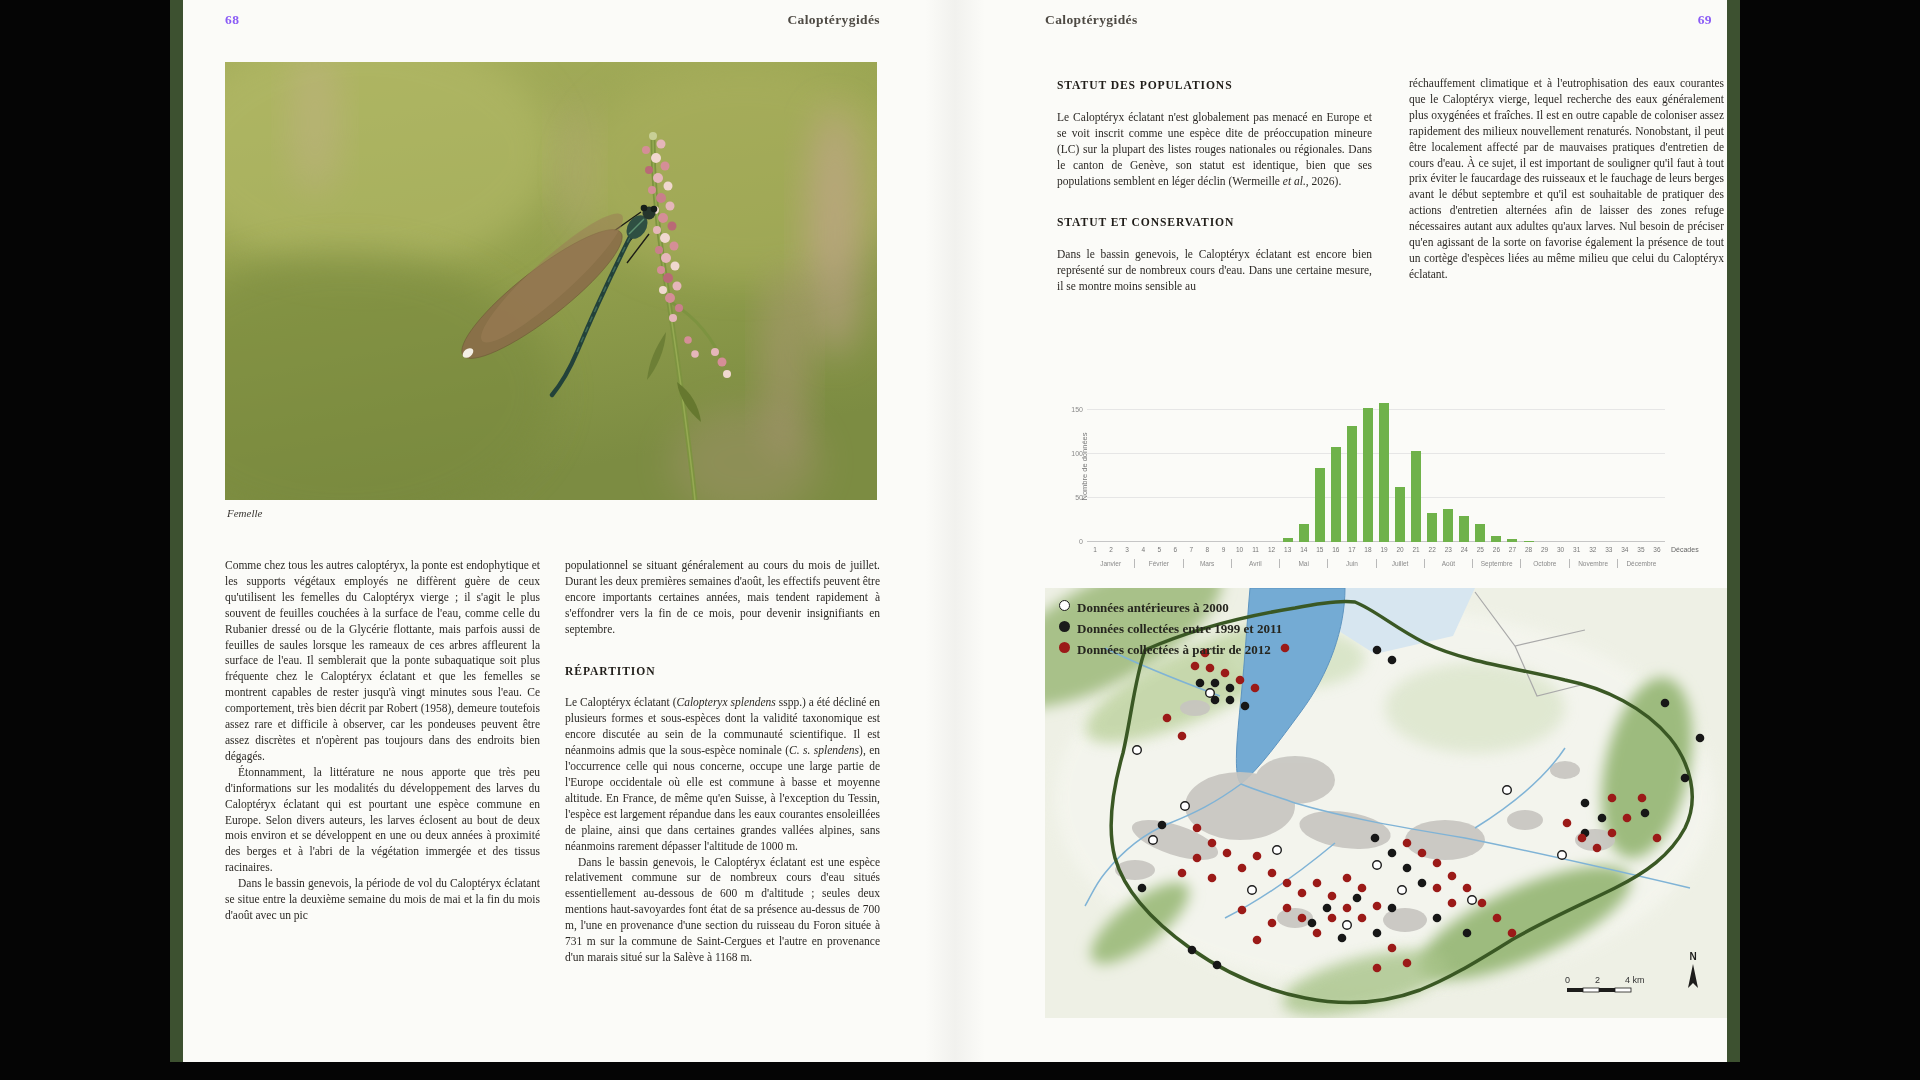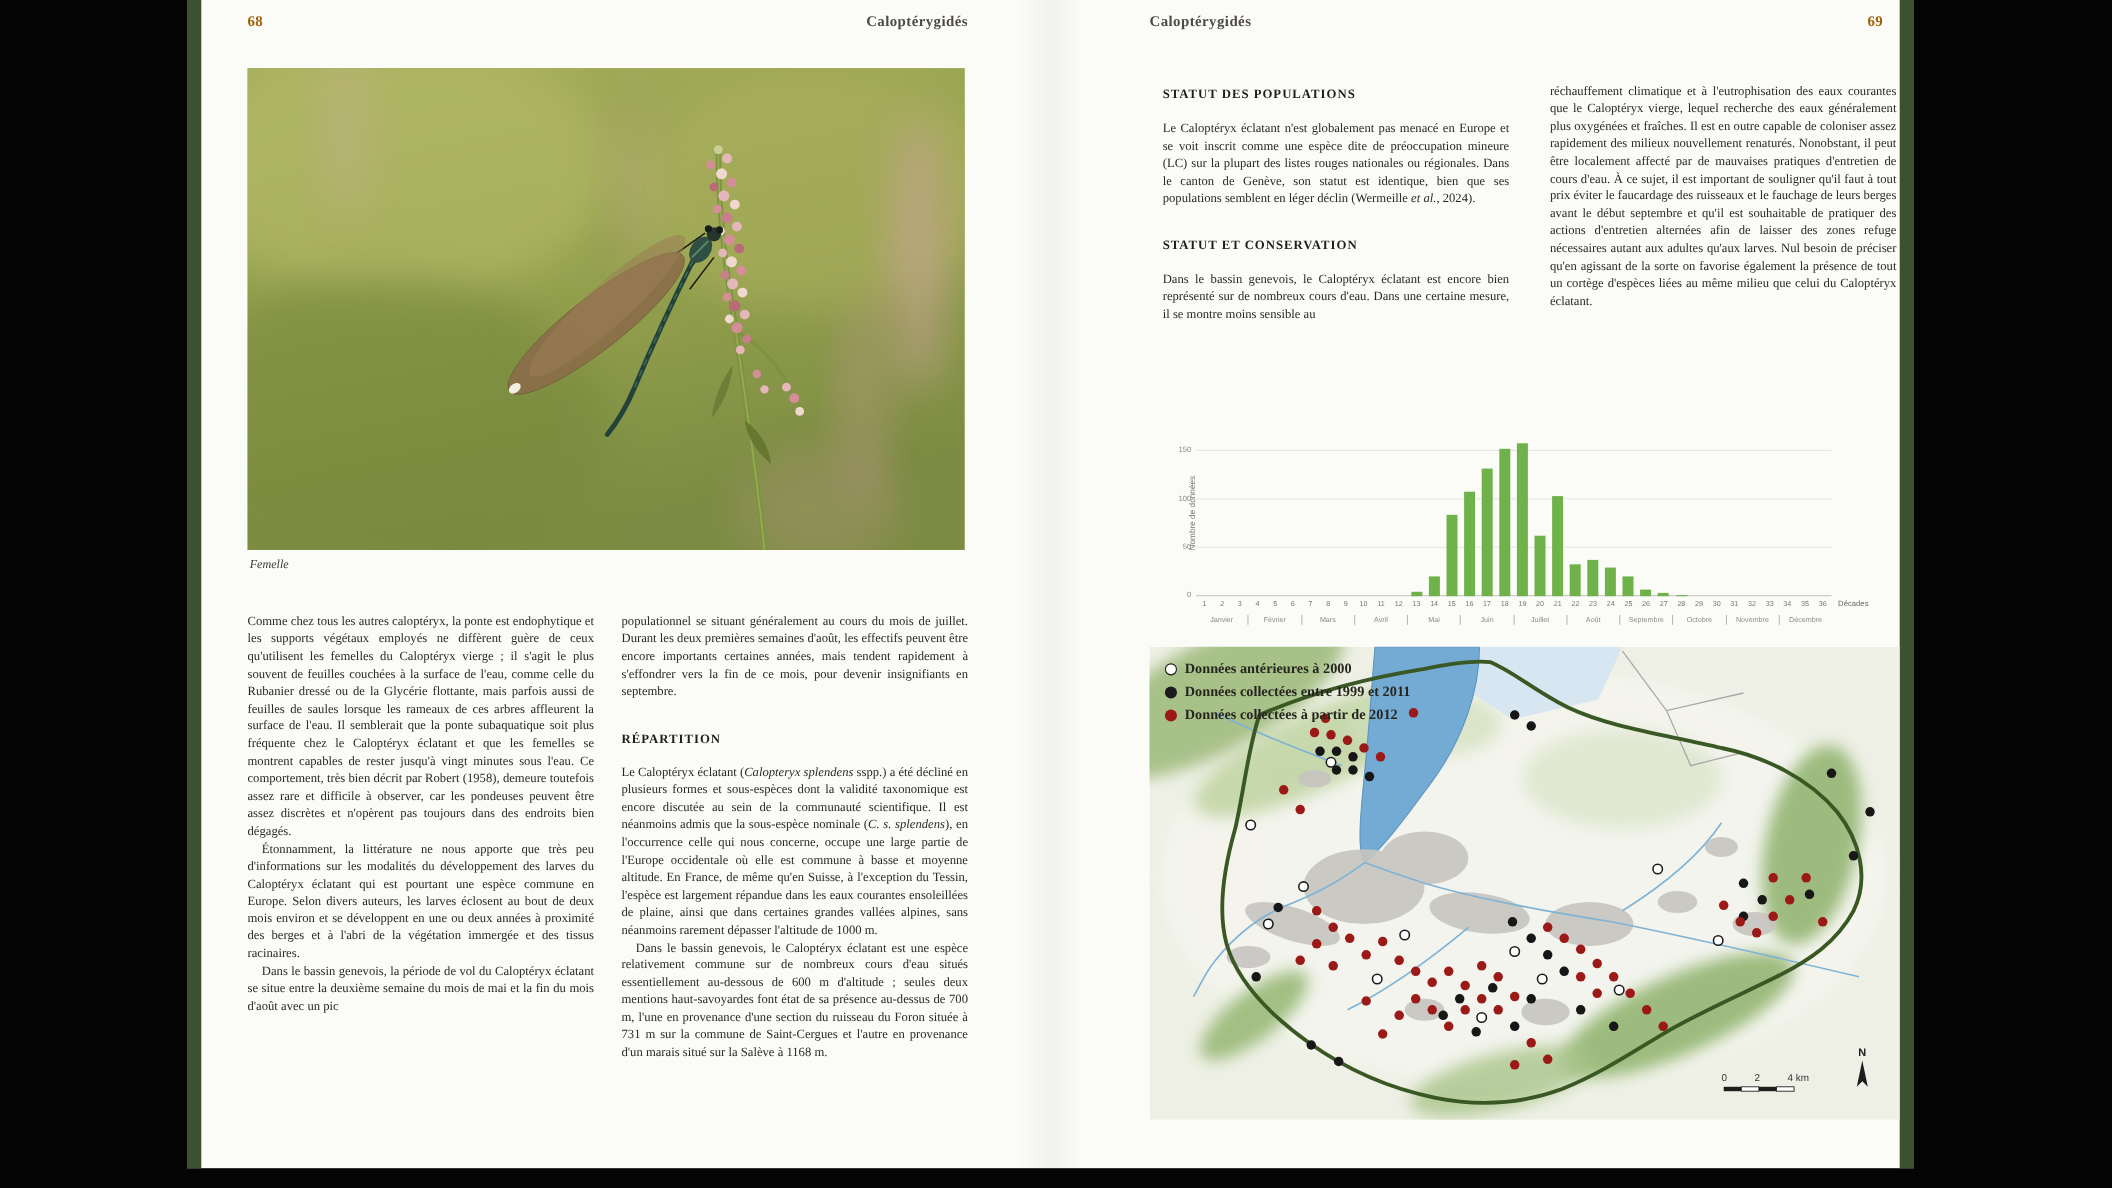--- a/index.html
+++ b/index.html
@@ -10,21 +10,21 @@
           background:linear-gradient(90deg,rgba(0,0,0,0) 0%,rgba(60,60,50,.05) 50%,rgba(0,0,0,0) 100%);}
   .edge-tab{position:absolute;top:0;width:13px;height:100%;background:#3d5130;}
   .edge-tab.left{left:0}.edge-tab.right{right:0}
 
   .page{position:absolute;top:0;height:100%;}
   .page-left{left:55px;width:655px;}
   .page-right{left:875px;width:667px;}
 
   .pg-head{position:absolute;top:12px;left:0;right:0;display:flex;justify-content:space-between;
            font-weight:bold;font-size:13.5px;color:#4e4a44;letter-spacing:.4px;}
-  .pg-num{color:#a16207;}
+  .pg-num{color:#8b5cf6;}
 
   
   .photo{position:absolute;top:62px;left:0;width:652px;height:438px;overflow:hidden;background:#96a04f;}
   .photo-caption{position:absolute;top:507px;left:2px;font-style:italic;font-size:11px;color:#3a3733;}
 
   
   .cols{position:absolute;display:flex;}
   .cols-left{top:558px;left:0;width:655px;gap:25px;}
   .cols-right{top:70px;left:12px;width:667px;gap:37px;}
   .col{width:315px;font-size:11.5px;line-height:15.9px;color:#2c2925;text-align:justify;
@@ -48,21 +48,21 @@
   .xtick{position:absolute;top:151px;width:16px;text-align:center;font-size:6.5px;color:#777;}
   .months{position:absolute;top:164px;left:42px;width:578px;display:flex;}
   .month{flex:1;text-align:center;font-size:6.5px;color:#8a8a8a;line-height:9px;border-left:1px solid #b9b9b9;}
   .month:first-child{border-left:none;}
   .decades-lab{position:absolute;left:626px;top:151px;font-size:7px;color:#666;}
 
   
   .map{position:absolute;top:588px;left:0;width:682px;height:430px;}
   .map svg{display:block;}
   .legend{position:absolute;top:12px;left:14px;}
-  .legend-row{display:flex;align-items:center;gap:7px;margin-bottom:5px;}
+  .legend-row{display:flex;align-items:flex-start;gap:7px;margin-bottom:5px;}
   .legend-dot{width:11px;height:11px;border-radius:50%;box-sizing:border-box;}
   .legend-label{font-family:"Liberation Serif",serif;font-weight:bold;font-size:13px;color:#26261f;}
 </style>
 </head>
 <body>
 
 <div class="stage">
   <div class="spread">
     <div class="edge-tab left"></div>
     <div class="edge-tab right"></div>
@@ -180,21 +180,21 @@
     <div class="page page-right">
       <div class="pg-head">
         <span>Caloptérygidés</span>
         <span class="pg-num">69</span>
       </div>
 
       <div class="cols cols-right">
         <div class="col">
           <h3 class="section first">STATUT DES POPULATIONS</h3>
           <div>
-              <p><span>Le Caloptéryx éclatant n'est globalement pas menacé en Europe et se voit inscrit comme une espèce dite de préoccupation mineure (LC) sur la plupart des listes rouges nationales ou régionales. Dans le canton de Genève, son statut est identique, bien que ses populations semblent en léger déclin (Wermeille </span><i>et al.</i><span>, 2024).</span></p>
+              <p><span>Le Caloptéryx éclatant n'est globalement pas menacé en Europe et se voit inscrit comme une espèce dite de préoccupation mineure (LC) sur la plupart des listes rouges nationales ou régionales. Dans le canton de Genève, son statut est identique, bien que ses populations semblent en léger déclin (Wermeille </span><i>et al.</i><span>, 2026).</span></p>
             </div>
           <h3 class="section">STATUT ET CONSERVATION</h3>
           <div>
               <p><span>Dans le bassin genevois, le Caloptéryx éclatant est encore bien représenté sur de nombreux cours d'eau. Dans une certaine mesure, il se montre moins sensible au</span></p>
             </div>
         </div>
         <div class="col">
           <div class="leadwrap">
               <p class="lead"><span>réchauffement climatique et à l'eutrophisation des eaux courantes que le Caloptéryx vierge, lequel recherche des eaux généralement plus oxygénées et fraîches. Il est en outre capable de coloniser assez rapidement des milieux nouvellement renaturés. Nonobstant, il peut être localement affecté par de mauvaises pratiques d'entretien de cours d'eau. À ce sujet, il est important de souligner qu'il faut à tout prix éviter le faucardage des ruisseaux et le fauchage de leurs berges avant le début septembre et qu'il est souhaitable de pratiquer des actions d'entretien alternées afin de laisser des zones refuge nécessaires autant aux adultes qu'aux larves. Nul besoin de préciser qu'en agissant de la sorte on favorise également la présence de tout un cortège d'espèces liées au même milieu que celui du Caloptéryx éclatant.</span></p>
             </div>

